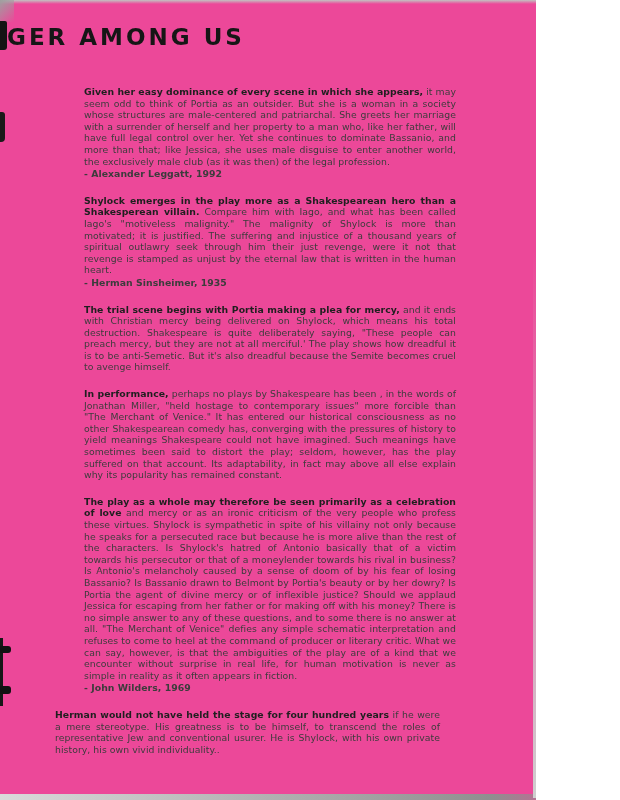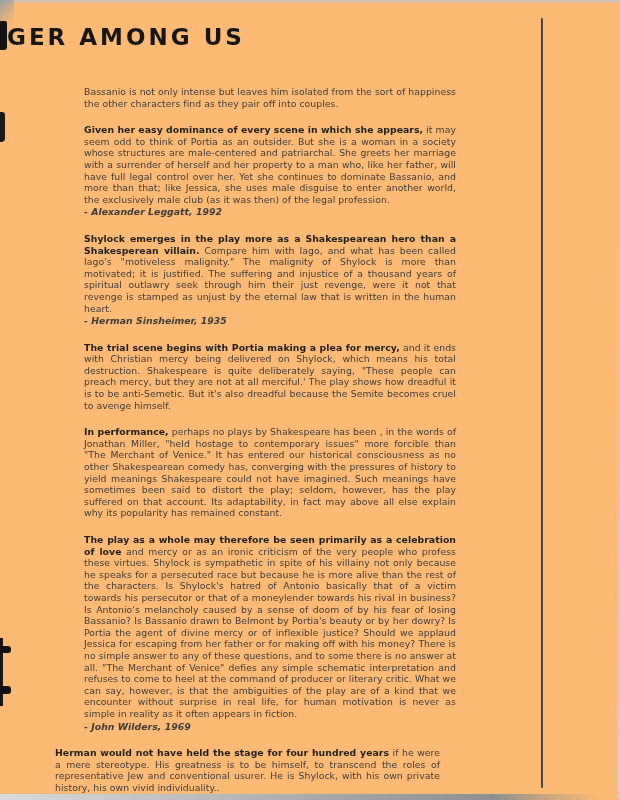--- a/index.html
+++ b/index.html
@@ -1,18 +1,18 @@
 <!DOCTYPE html>
 <html><head>
 <meta charset="utf-8">
 <style>
   html,body{margin:0;padding:0;background:#ffffff;}
   .page{
-    position:relative;width:620px;height:800px;overflow:hidden;
-    background:#fdba74;
+    position:relative;width:536px;height:800px;overflow:hidden;
+    background:#ec4899;
     font-family:"DejaVu Sans",sans-serif;
     color:#3a3a3a;
   }
   
   .edge-top{position:absolute;left:0;top:0;width:620px;height:4px;
     background:linear-gradient(to bottom,#c2c2c2,rgba(220,220,220,0));}
   .corner-smudge{position:absolute;left:0;top:0;width:14px;height:22px;
     background:linear-gradient(135deg,#9f9f9f,rgba(230,230,230,0));}
   .mark-top-left{position:absolute;left:0;top:21px;width:7px;height:29px;
     background:#141414;border-radius:0 2px 3px 0;}
@@ -38,21 +38,21 @@
   .subtitle{
     margin:6px 0 0 1px;font-size:13px;font-weight:bold;font-style:italic;
     color:#222;letter-spacing:0.3px;white-space:nowrap;
   }
   
   .quotes{position:absolute;left:84px;top:86px;width:372px;}
   .quote{margin:0 0 15px 0;}
   .quote p{margin:0;font-size:9.3px;line-height:11.6px;text-align:justify;
     letter-spacing:0.05px;color:#3c3c3c;}
   .quote .lead{font-weight:bold;color:#1f1f1f;}
-  .attr{font-weight:bold;color:#242424;text-align:right;margin-top:1px !important;font-style:italic;}
+  .attr{font-weight:bold;color:#242424;text-align:right;margin-top:1px !important;}
   .attr .book-title{text-decoration:underline;}
   .attr-leggatt{padding-right:36px;}
   .attr-sinsheimer{padding-right:50px;}
   .attr-hall{padding-right:80px;}
   .attr-bulman{padding-right:28px;}
   .attr-wilders{padding-right:36px;}
   .quote-gross{margin-left:-29px;width:385px;}
 </style>
 </head>
 <body>
@@ -69,23 +69,20 @@
   <div class="page-edge-line"></div>
   <div class="edge-bottom"></div>
   <div class="edge-right-shadow"></div>
 
   <div class="header">
     <h1 class="title">GER AMONG US</h1>
   </div>
 
   <main class="quotes">
 
-    <section class="quote">
-      <p><span class="lead"></span><span>Bassanio is not only intense but leaves him isolated from the sort of happiness the other characters find as they pair off into couples.</span></p>
-    </section>
 
     <section class="quote">
       <p><span class="lead">Given her easy dominance of every scene in which she appears,</span><span> it may seem odd to think of Portia as an outsider. But she is a woman in a society whose structures are male-centered and patriarchal.  She greets her marriage with a surrender of herself and her property to a man who, like her father, will have full legal control over her. Yet she continues to dominate Bassanio, and more than that; like Jessica, she uses male disguise to enter another world, the exclusively male club (as it was then) of the legal profession.</span></p>
       <p class="attr attr-leggatt"><span>- Alexander Leggatt, 1992</span><span class="book-title"></span><span></span></p>
     </section>
 
     <section class="quote">
       <p><span class="lead">Shylock emerges in the play more as a Shakespearean hero than a Shakesperean villain.</span><span> Compare him with Iago, and what has been called Iago's "motiveless malignity."  The malignity of Shylock is more than motivated; it is justified.  The suffering and injustice of a thousand years of spiritual outlawry seek through him their just revenge, were it not that revenge is stamped as unjust by the eternal law that is written in the human heart.</span></p>
       <p class="attr attr-sinsheimer"><span>- Herman Sinsheimer, 1935</span><span class="book-title"></span><span></span></p>
     </section>

